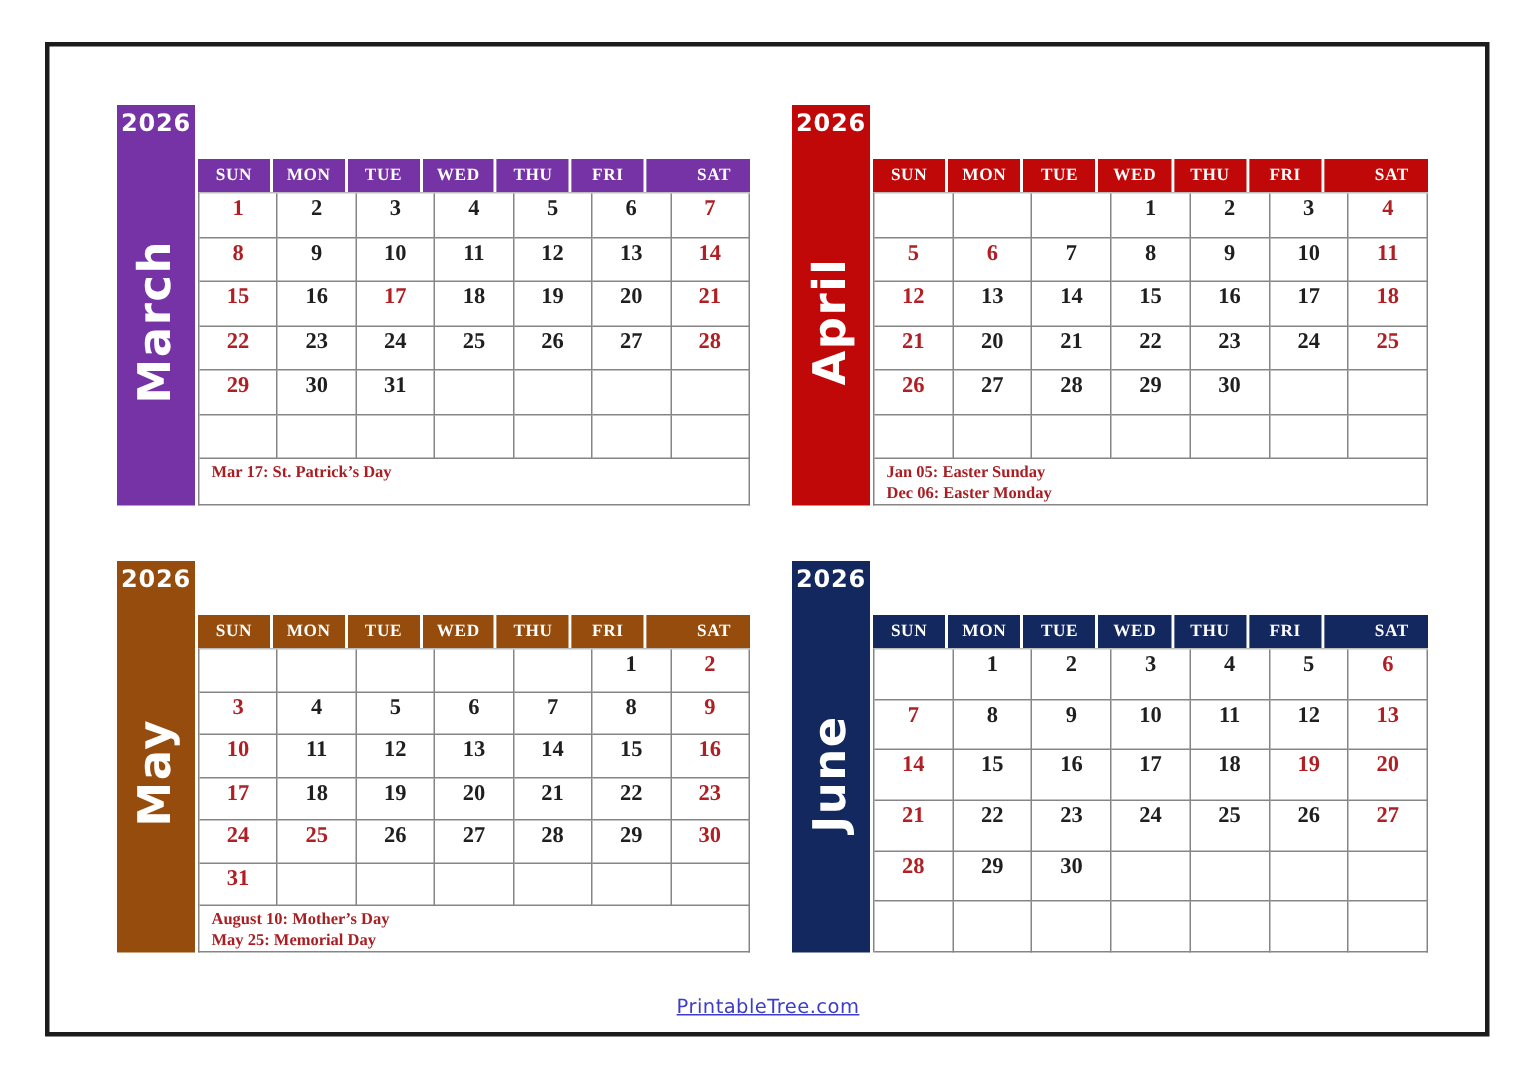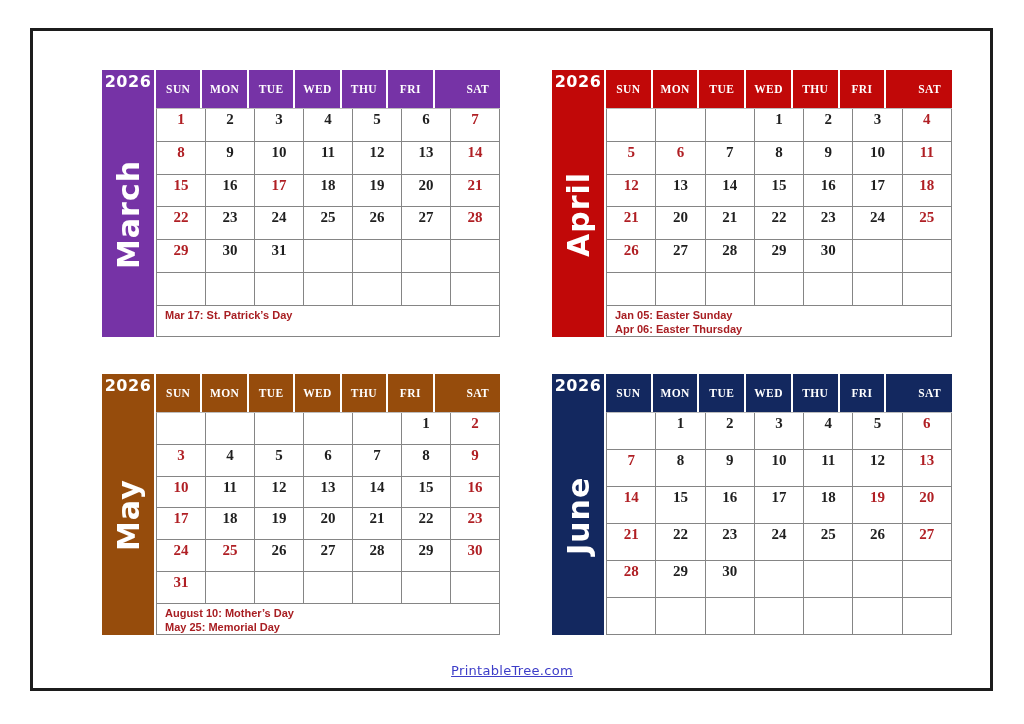--- a/index.html
+++ b/index.html
@@ -9,45 +9,45 @@
 
   .frame { position:absolute; left:30px; top:28px; width:963px; height:663px;
            border:3px solid #1c1c1c; background:#fff; }
 
   .calendar { position:absolute; display:flex; }
   .pos-tl { left:78px;  top:70px;  width:422px; height:267px; }
   .pos-tr { left:528px; top:70px;  width:424px; height:267px; }
   .pos-bl { left:78px;  top:374px; width:422px; height:261px; }
   .pos-br { left:528px; top:374px; width:424px; height:261px; }
 
-  .band { width:52px; margin-right:2px; display:flex; flex-direction:column;margin-left:24px; }
+  .band { width:52px; margin-right:2px; display:flex; flex-direction:column; }
   .band-year { height:22px; display:flex; align-items:center; justify-content:center;
                color:#fff; font-weight:bold; font-size:16px; letter-spacing:0.5px; }
   .band-month { flex:1; display:flex; align-items:center; justify-content:center;
                 color:#fff; font-weight:bold; font-size:30px;
                 writing-mode:vertical-rl; transform:rotate(180deg); letter-spacing:1px; }
 
   .grid { flex:1; display:flex; flex-direction:column; }
-  .header-row { height:38px; display:flex; }
+  .header-row { height:22px; display:flex;margin-top:36px; }
   .hcell { flex:1; display:flex; align-items:center; justify-content:center;
            color:#ffffff; font-family:"Liberation Serif", serif; font-weight:bold;
            font-size:11.5px; letter-spacing:0.4px; border-right:2px solid #fff; }
   .hcell:last-child { border-right:none;padding-left:21px; }
 
   .body { flex:1; display:flex; flex-direction:column;
           border-left:1px solid #858585; border-top:1px solid #bdbdbd; }
   .brow { flex:1; display:flex; }
   .cell { flex:1; border-right:1px solid #858585; border-bottom:1px solid #858585;
           font-family:"Liberation Serif", serif; font-weight:bold; font-size:15px;
           color:#1f1f1f; text-align:center; padding-top:2px; }
   .cell.red { color:#B01F24; }
 
   .holiday-row { height:31px; border:1px solid #858585; border-top:none;
                  padding:2px 4px 0 8px; }
-  .hline { font-family:Liberation Sans, sans-serif; font-weight:bold; font-size:11px;
+  .hline { font-family:Liberation Serif, serif; font-weight:bold; font-size:11px;
            color:#A81E22; line-height:1.3; }
 
   .footer { position:absolute; left:0; right:0; top:660px; text-align:center; }
   .footer-link { color:#3D3DC8; font-size:13px; text-decoration:underline;
                  cursor:pointer; letter-spacing:0.3px; }
 </style>
 </head>
 <body>
 
 <div class="page">
@@ -196,21 +196,21 @@
             <div class="cell"></div>
             <div class="cell"></div>
             <div class="cell"></div>
             <div class="cell"></div>
             <div class="cell"></div>
             <div class="cell"></div>
           </div>
         </div>
       <div class="holiday-row">
           <div class="hline">Jan 05: Easter Sunday</div>
-          <div class="hline">Apr 06: Easter Thursday</div>
+          <div class="hline">Dec 06: Easter Monday</div>
         </div>
     </div>
   </section>
 
   <section class="calendar pos-bl">
     <div class="band" style="background: rgb(150, 76, 12);">
       <div class="band-year">2026</div>
       <div class="band-month">May</div>
     </div>
     <div class="grid">

